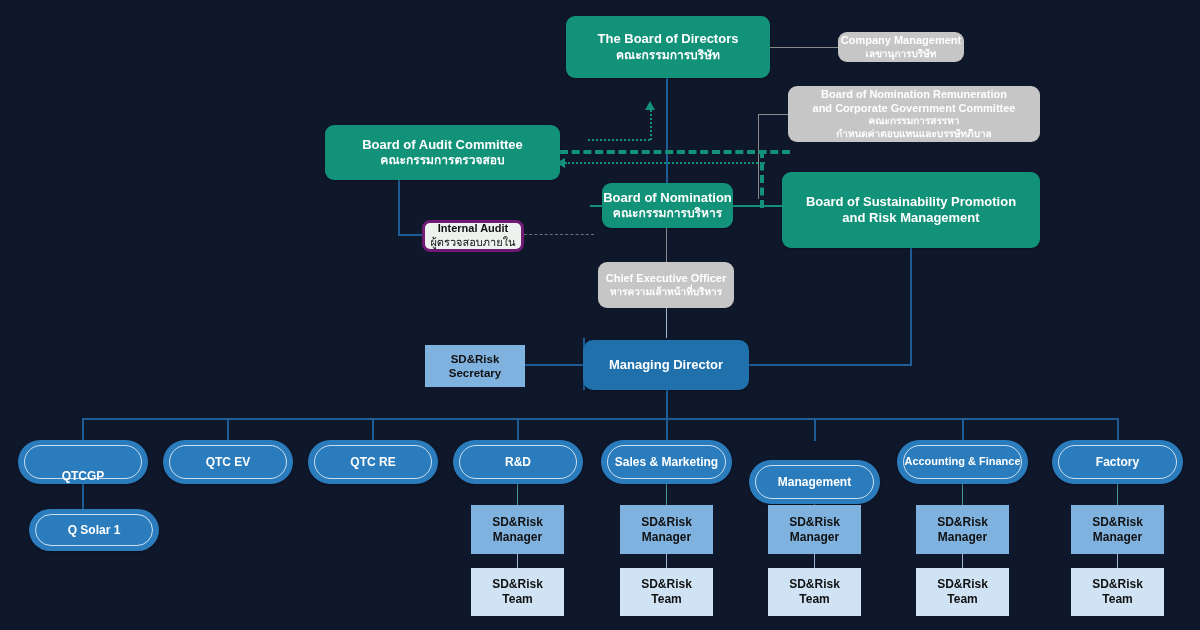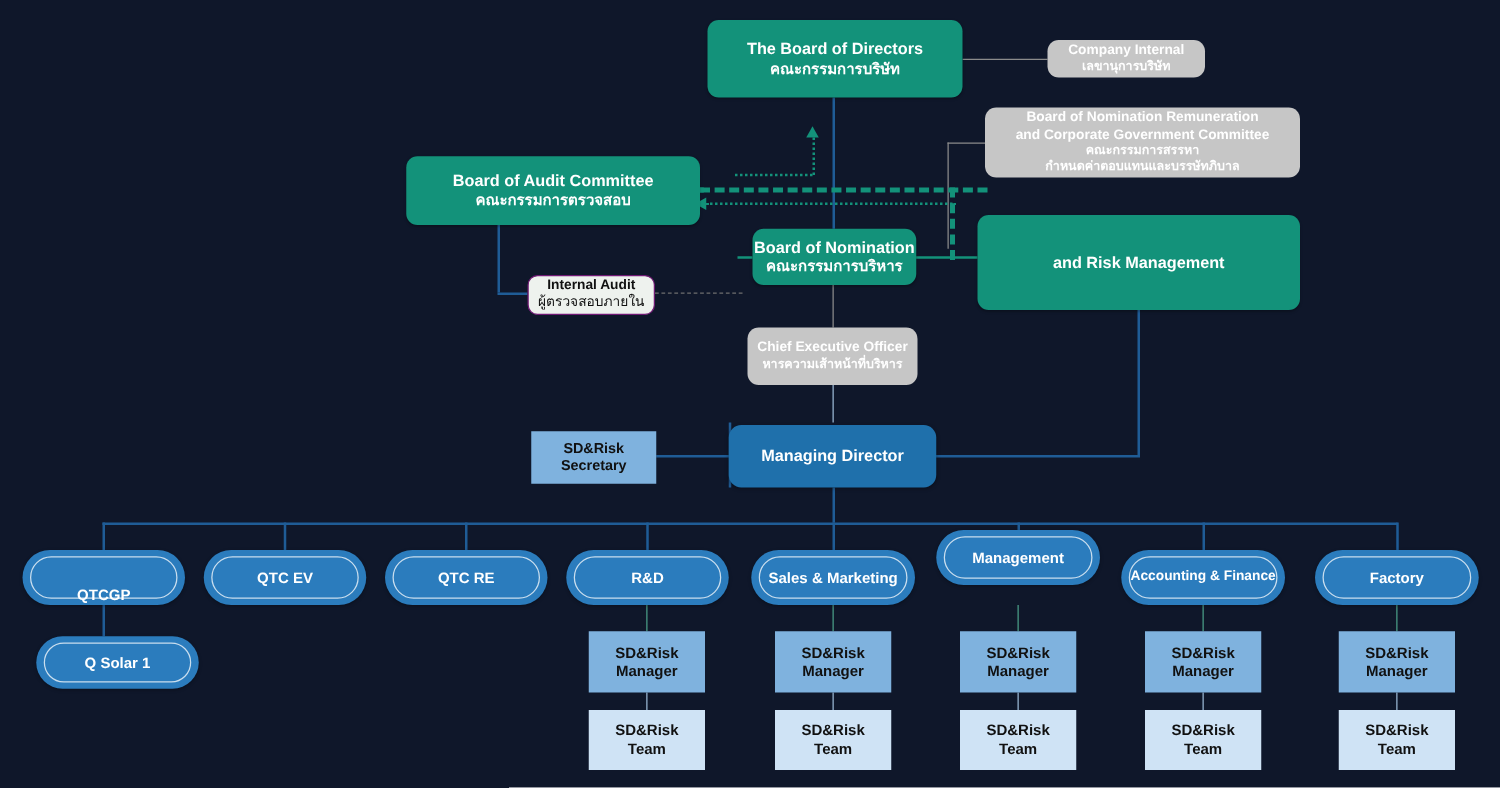--- a/index.html
+++ b/index.html
@@ -48,21 +48,21 @@
     border-radius:9px;
   }
   .grey .en{font-size:11px;}
   .grey .th{font-size:10px;}
 
   
   .lightbox{
     background:#eef2ee;
     color:#111111;
     border-radius:8px;
-    border:1px solid #701a75;
+    border:3px solid #701a75;
   }
   .lightbox .en{font-size:11px;}
   .lightbox .th{font-size:11px;font-weight:normal;}
 
   
   .pill{
     background:#2b7cbd;
     color:#ffffff;
     border-radius:22px;
     box-shadow:0 1px 3px rgba(0,0,0,.3);
@@ -218,21 +218,21 @@
   <div class="ln v-lt" style="left:814px;top:554px;height:14px;"></div>
   <div class="ln v-lt" style="left:962px;top:554px;height:14px;"></div>
   <div class="ln v-lt" style="left:1117px;top:554px;height:14px;"></div>
 
   <div class="node teal" style="left:566px;top:16px;width:204px;height:62px;">
     <span class="en">The Board of Directors</span>
     <span class="th">คณะกรรมการบริษัท</span>
   </div>
 
   <div class="node grey" style="left:838px;top:32px;width:126px;height:30px;">
-    <span class="en">Company Internal</span>
+    <span class="en">Company Management</span>
     <span class="th">เลขานุการบริษัท</span>
   </div>
 
   <div class="node grey" style="left:788px;top:86px;width:252px;height:56px;">
     <span class="en">Board of Nomination Remuneration</span>
     <span class="en">and Corporate Government Committee</span>
     <span class="th">คณะกรรมการสรรหา</span>
     <span class="th">กำหนดค่าตอบแทนและบรรษัทภิบาล</span>
   </div>
 
@@ -240,20 +240,21 @@
     <span class="en">Board of Audit Committee</span>
     <span class="th">คณะกรรมการตรวจสอบ</span>
   </div>
 
   <div class="node teal" style="left:602px;top:183px;width:131px;height:45px;">
     <span class="en">Board of Nomination</span>
     <span class="th">คณะกรรมการบริหาร</span>
   </div>
 
   <div class="node teal" style="left:782px;top:172px;width:258px;height:76px;">
+    <span class="en">Board of  Sustainability Promotion</span>
     <span class="en">and Risk Management</span>
   </div>
 
   <div class="node lightbox" style="left:422px;top:220px;width:102px;height:32px;">
     <span class="en">Internal Audit</span>
     <span class="th">ผู้ตรวจสอบภายใน</span>
   </div>
 
   <div class="node grey" style="left:598px;top:262px;width:136px;height:46px;">
     <span class="en">Chief Executive Officer</span>
@@ -282,21 +283,21 @@
     <span class="en">QTC RE</span>
   </div>
   <div class="node pill" style="left:453px;top:440px;width:130px;height:44px;">
     <span class="inner"></span>
     <span class="en">R&amp;D</span>
   </div>
   <div class="node pill" style="left:601px;top:440px;width:131px;height:44px;">
     <span class="inner"></span>
     <span class="en">Sales &amp; Marketing</span>
   </div>
-  <div class="node pill" style="left:749px;top:424px;width:131px;height:44px;">
+  <div class="node pill" style="left:749px;top:460px;width:131px;height:44px;">
     <span class="inner"></span>
     <span class="en">Management</span>
   </div>
   <div class="node pill" style="left:897px;top:440px;width:131px;height:44px;">
     <span class="inner"></span>
     <span class="en" style="font-size:11px;">Accounting &amp; Finance</span>
   </div>
   <div class="node pill" style="left:1052px;top:440px;width:131px;height:44px;">
     <span class="inner"></span>
     <span class="en">Factory</span>

